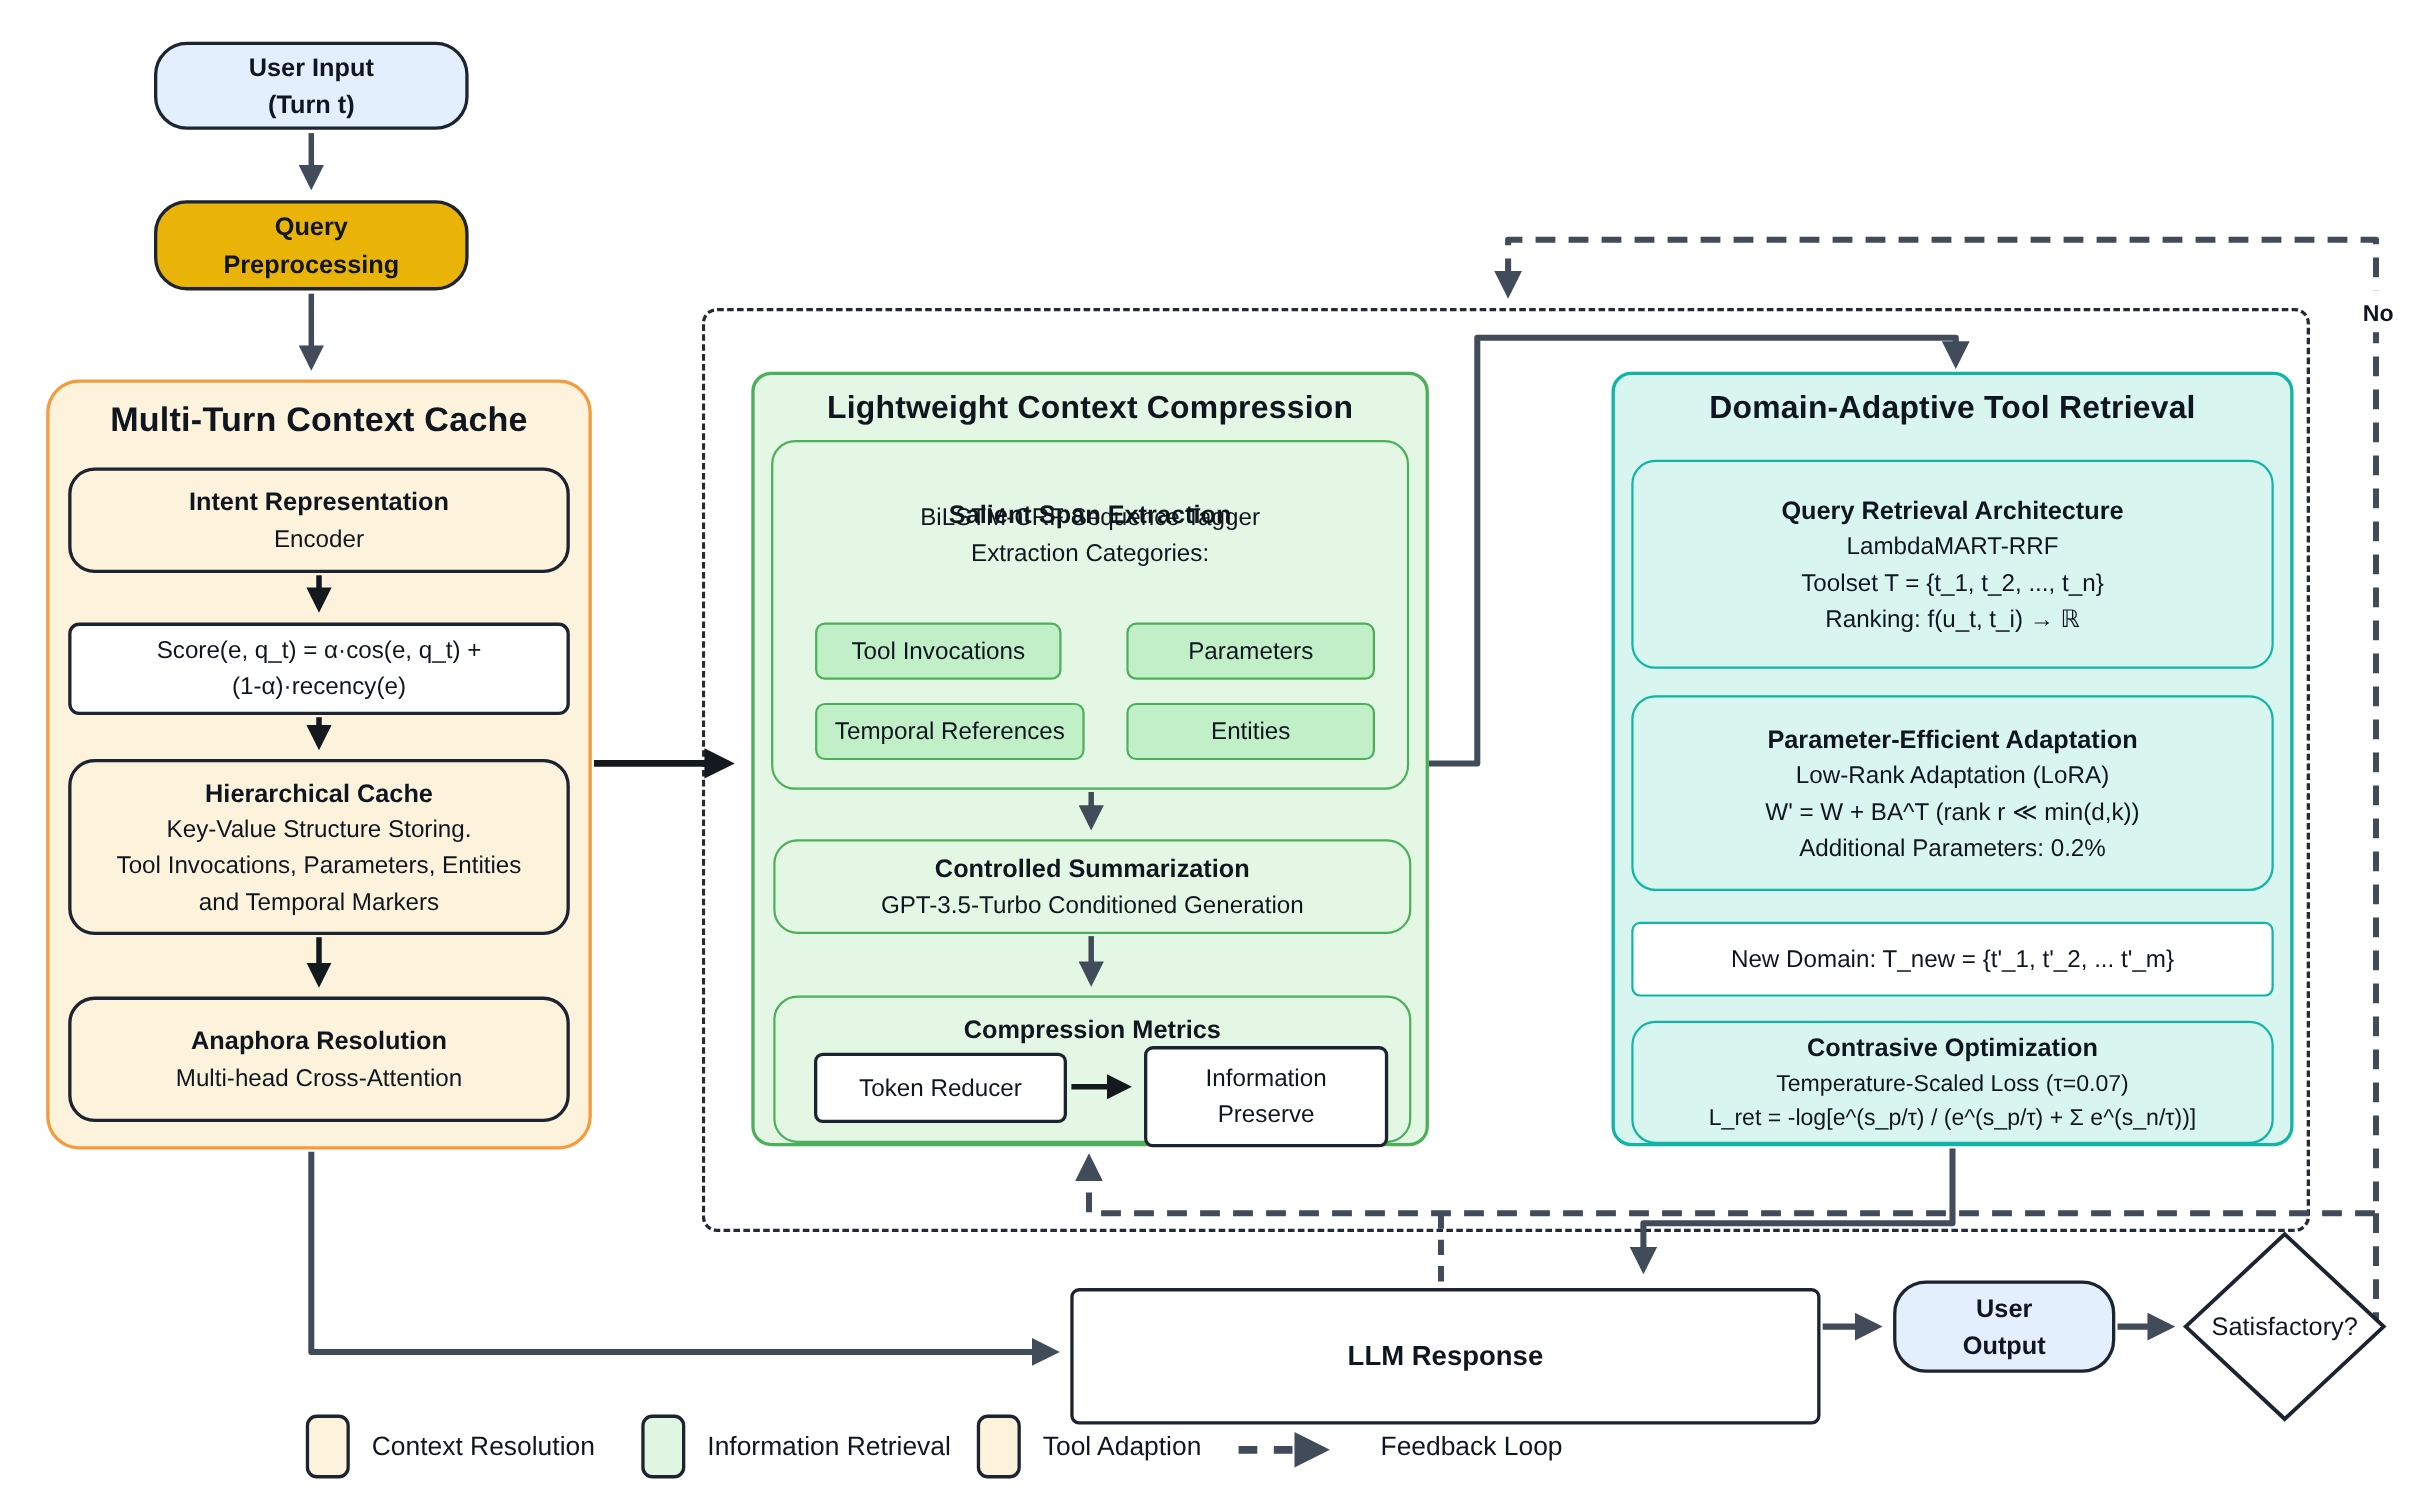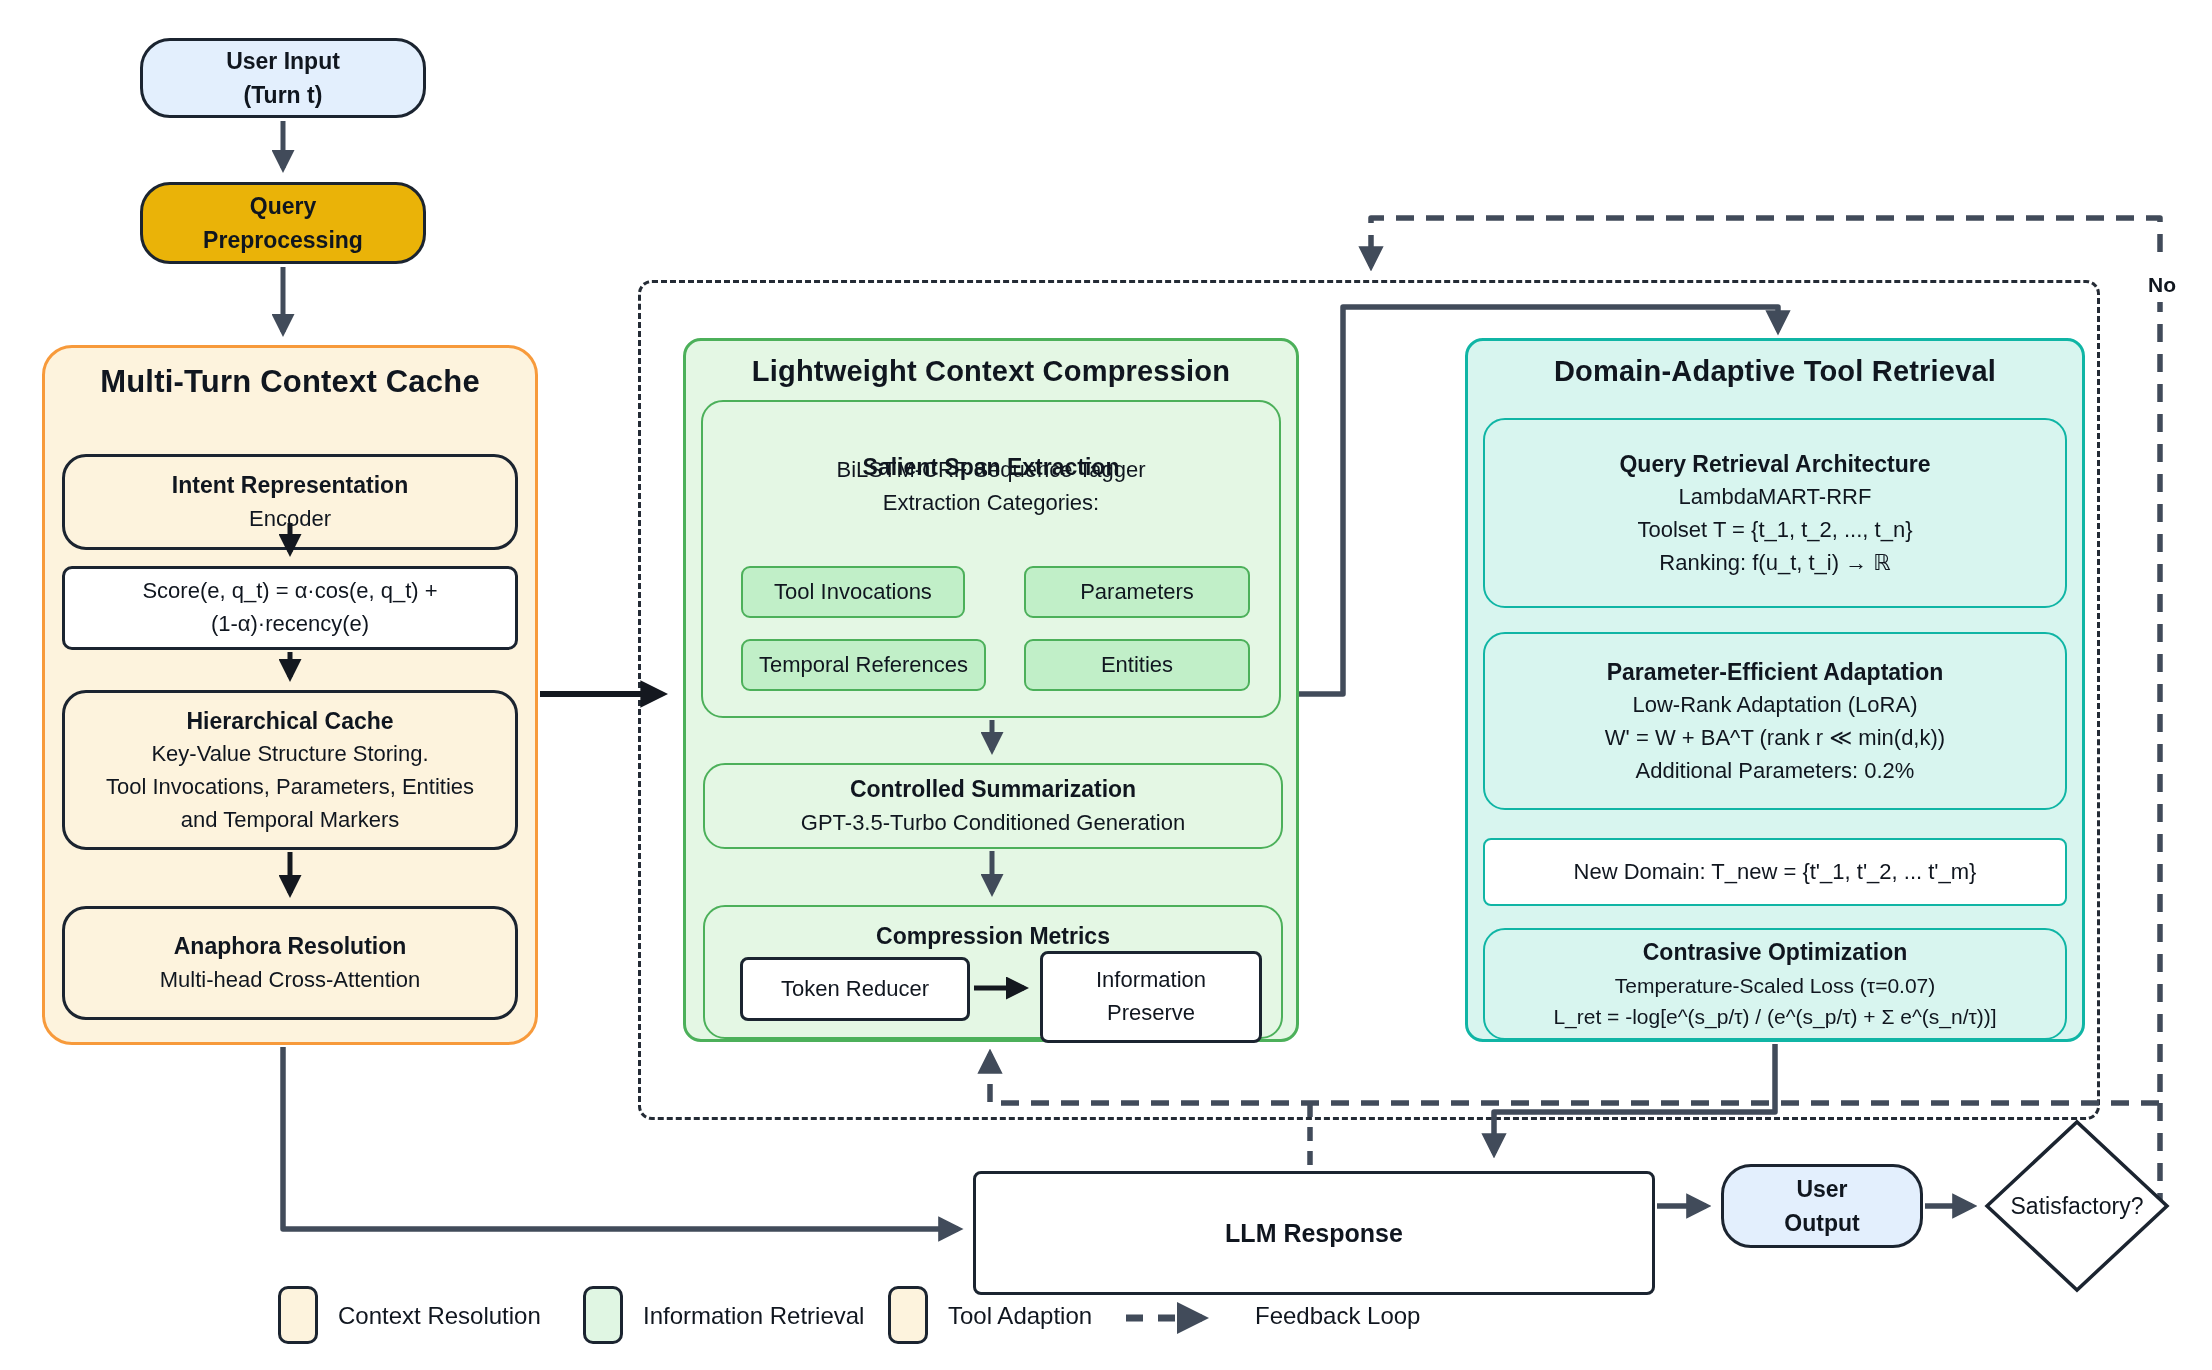--- a/index.html
+++ b/index.html
@@ -51,21 +51,21 @@
   <div class="abs pill pill-blue center-col pre" style="left:140px;top:38px;width:286px;height:80px;">User Input
 (Turn t)</div>
 
   <div class="abs pill pill-lavender center-col pre" style="left:140px;top:182px;width:286px;height:82px;">Query
 Preprocessing</div>
 
   <div class="abs cache-section" style="left:42px;top:345px;width:496px;height:700px;">
     <div class="section-title" style="top:16px;font-size:31px;">Multi-Turn Context Cache</div>
   </div>
 
-  <div class="abs cream-box center-col" style="left:62px;top:425px;width:456px;height:96px;margin-top:29px;">
+  <div class="abs cream-box center-col" style="left:62px;top:425px;width:456px;height:96px;">
     <div class="box-title">Intent Representation</div>
     <div class="box-body">Encoder</div>
   </div>
 
   <div class="abs white-box center-col pre box-body" style="left:62px;top:566px;width:456px;height:84px;">Score(e, q_t) = α·cos(e, q_t) +
 (1-α)·recency(e)</div>
 
   <div class="abs cream-box center-col" style="left:62px;top:690px;width:456px;height:160px;">
     <div class="box-title">Hierarchical Cache</div>
     <div class="box-body pre">Key-Value Structure Storing.

